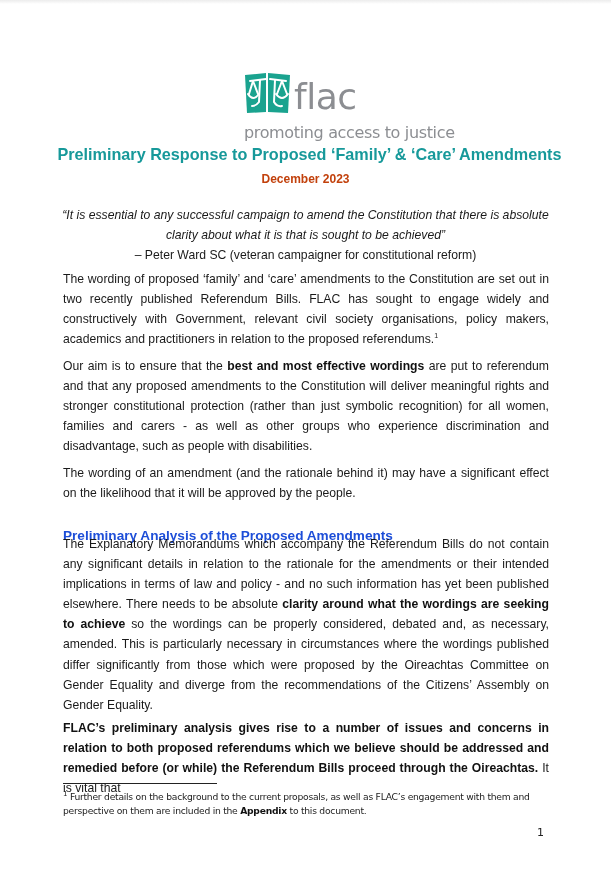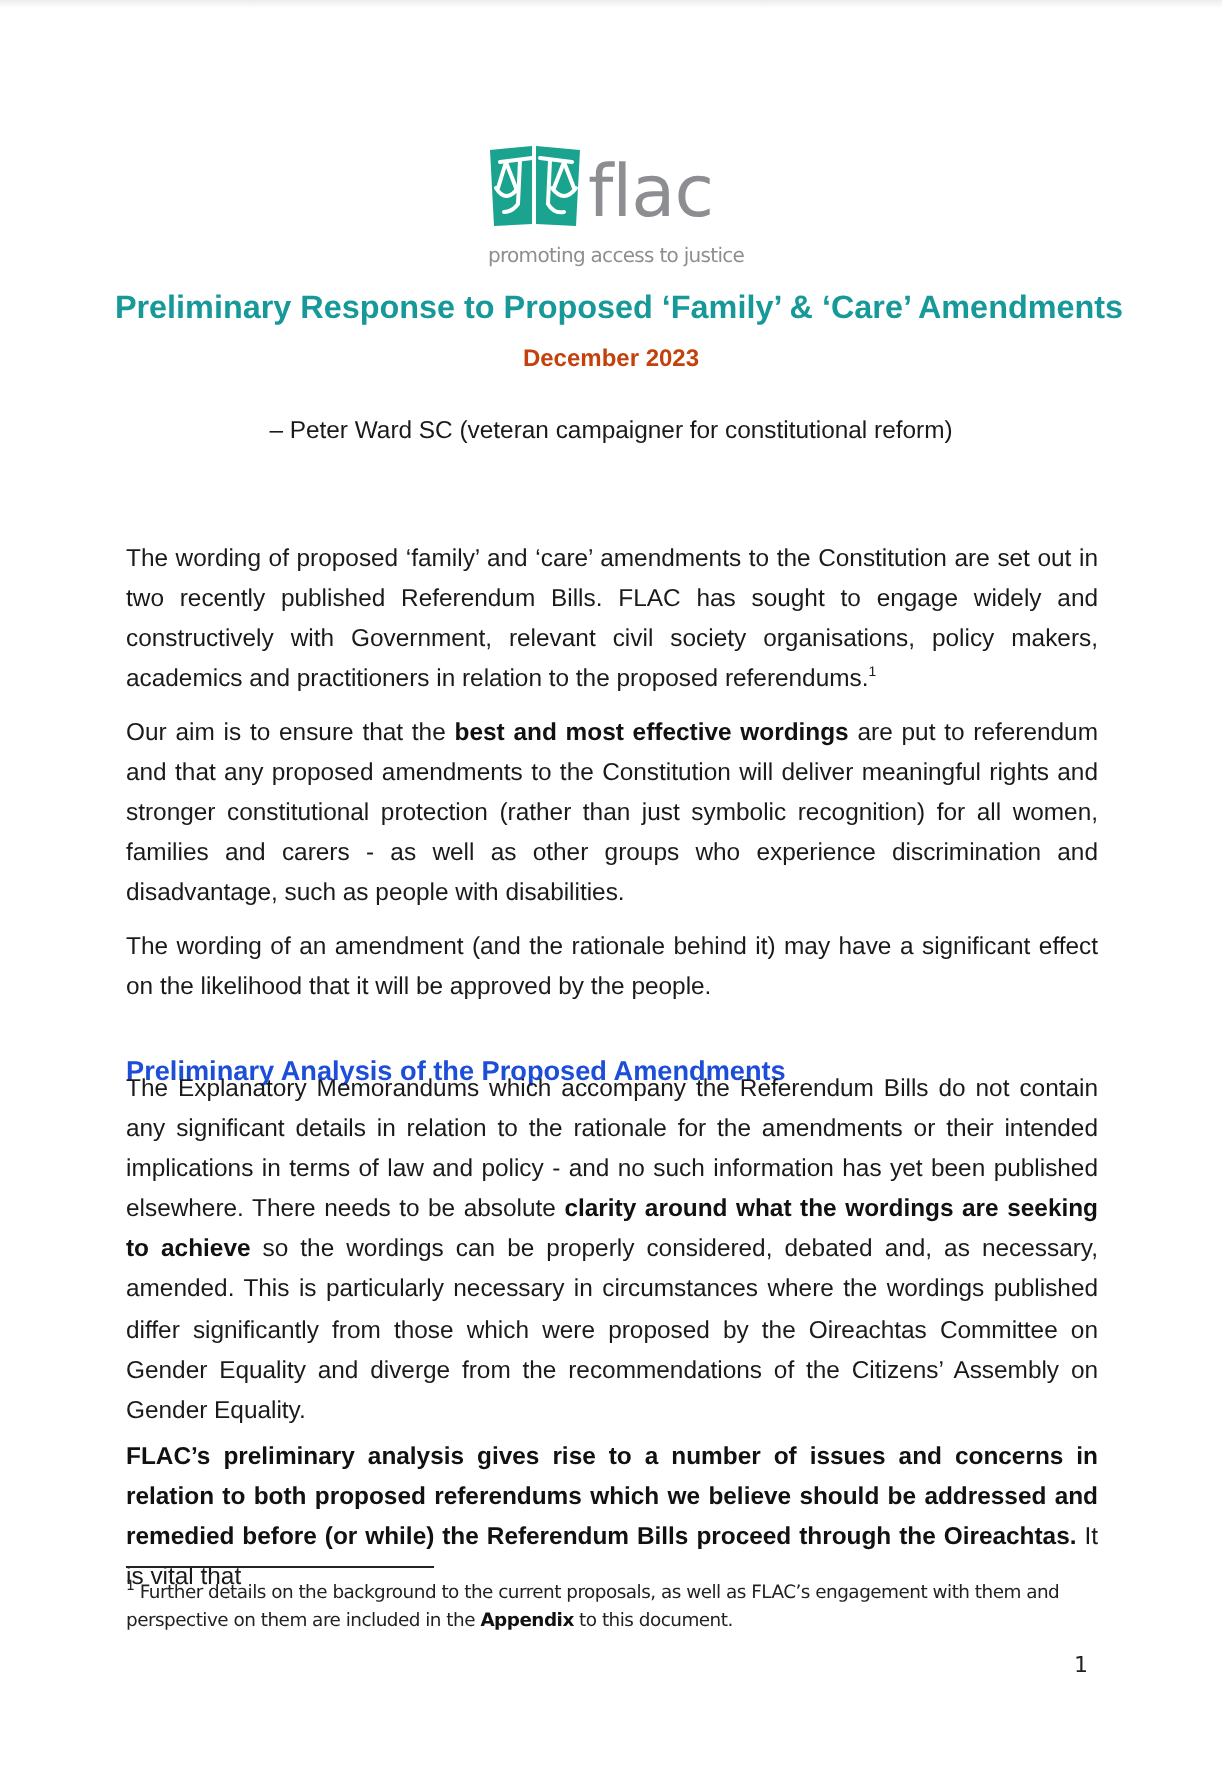--- a/index.html
+++ b/index.html
@@ -4,21 +4,21 @@
 <style>
   html, body { margin: 0; padding: 0; background: #ffffff; }
   body { width: 611px; height: 885px; position: relative; overflow: hidden;
          font-family: "Liberation Sans", sans-serif; color: #1a1a1a; }
   .topshade { position: absolute; left: 0; top: 0; width: 611px; height: 4px;
               background: linear-gradient(#ececec, #ffffff); }
   .logo { position: absolute; left: 244px; top: 72px; width: 130px; height: 66px; }
   .logo-mark { position: absolute; left: 0; top: 0; width: 48px; height: 42px; }
   .logo-word { position: absolute; left: 50px; top: 8px; font-size: 36px; line-height: 34px;
                color: #8c8e92; font-family: "DejaVu Sans", sans-serif; letter-spacing: -0.5px; }
-  .logo-tag { position: absolute; left: 0; top: 51px; font-size: 10px; color: #8c8e92;
+  .logo-tag { position: absolute; left: 0; top: 51px; font-size: 16px; color: #8c8e92;
               font-family: "DejaVu Sans", sans-serif; white-space: nowrap; letter-spacing: -0.35px; }
   .title { position: absolute; left: 4px; top: 145px; width: 611px; text-align: center;
            font-weight: bold; font-size: 16.2px; color: #17999a; }
   .date { position: absolute; left: 0; top: 172px; width: 611px; text-align: center;
           font-weight: bold; font-size: 12px; color: #c2410c; }
   .quote { position: absolute; left: 60px; top: 205px; width: 491px; text-align: center;
            font-size: 12.2px; line-height: 20px; }
   .quote .q { font-style: italic; }
   .body { position: absolute; left: 63px; width: 486px; font-size: 12.2px; line-height: 20.1px;
           text-align: justify; margin: 0; }
@@ -56,20 +56,21 @@
     </g>
   </svg>
   <div class="logo-word">flac</div>
   <div class="logo-tag">promoting access to justice</div>
 </div>
 
 <div class="title">Preliminary Response to Proposed ‘Family’ &amp; ‘Care’ Amendments</div>
 <div class="date">December 2023</div>
 
 <div class="quote">
+  <div class="q">“It is essential to any successful campaign to amend the Constitution that there is absolute clarity about what it is that is sought to be achieved”</div>
   <div>– Peter Ward SC (veteran campaigner for constitutional reform)</div>
 </div>
 
 <p class="body" style="top:269px;"><span class="last"><span>The wording of proposed ‘family’ and ‘care’ amendments to the Constitution are set out in two recently published Referendum Bills. FLAC has sought to engage widely and constructively with Government, relevant civil society organisations, policy makers, academics and practitioners in relation to the proposed referendums.</span><span class="sup">1</span></span></p>
 
 <p class="body" style="top:356px;"><span>Our aim is to ensure that the </span><b>best and most effective wordings</b><span> are put to referendum and that any proposed amendments to the Constitution will deliver meaningful rights and stronger constitutional protection (rather than just symbolic recognition) for all women, families and carers - as well as other groups who experience discrimination and disadvantage, such as people with disabilities.</span></p>
 
 <p class="body" style="top:463px;">The wording of an amendment (and the rationale behind it) may have a significant effect on the likelihood that it will be approved by the people.</p>
 
 <div class="h2">Preliminary Analysis of the Proposed Amendments</div>

